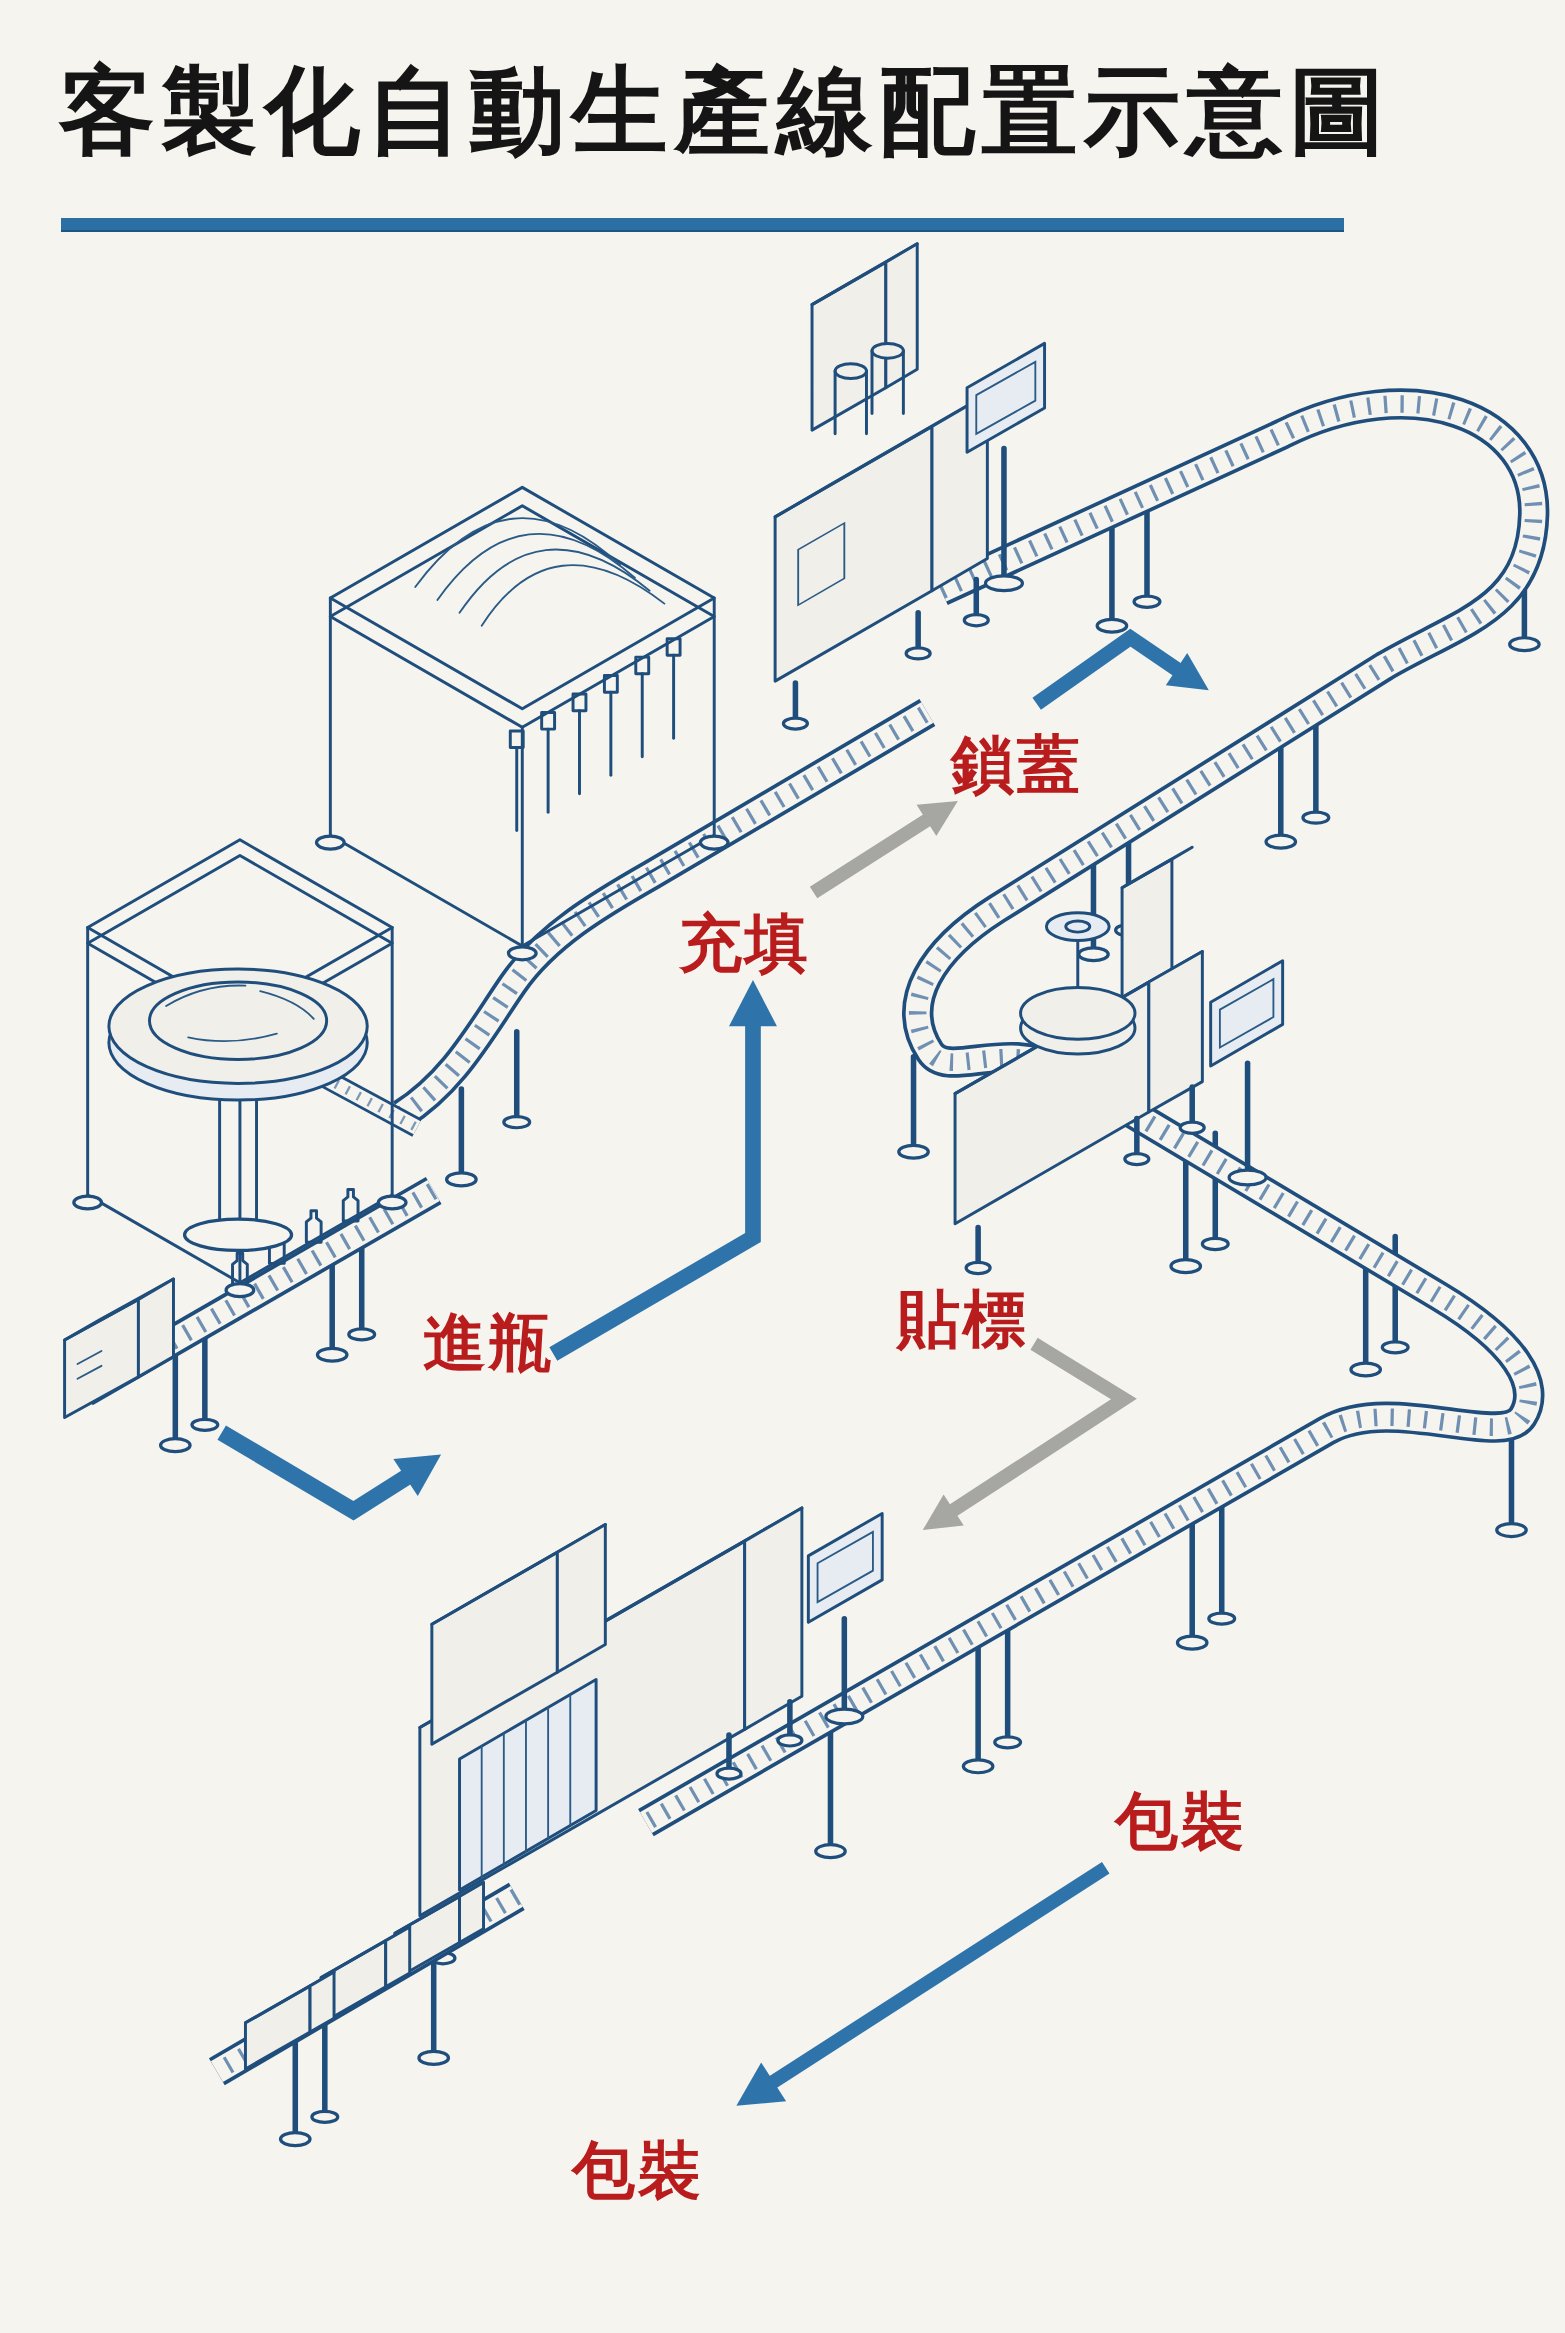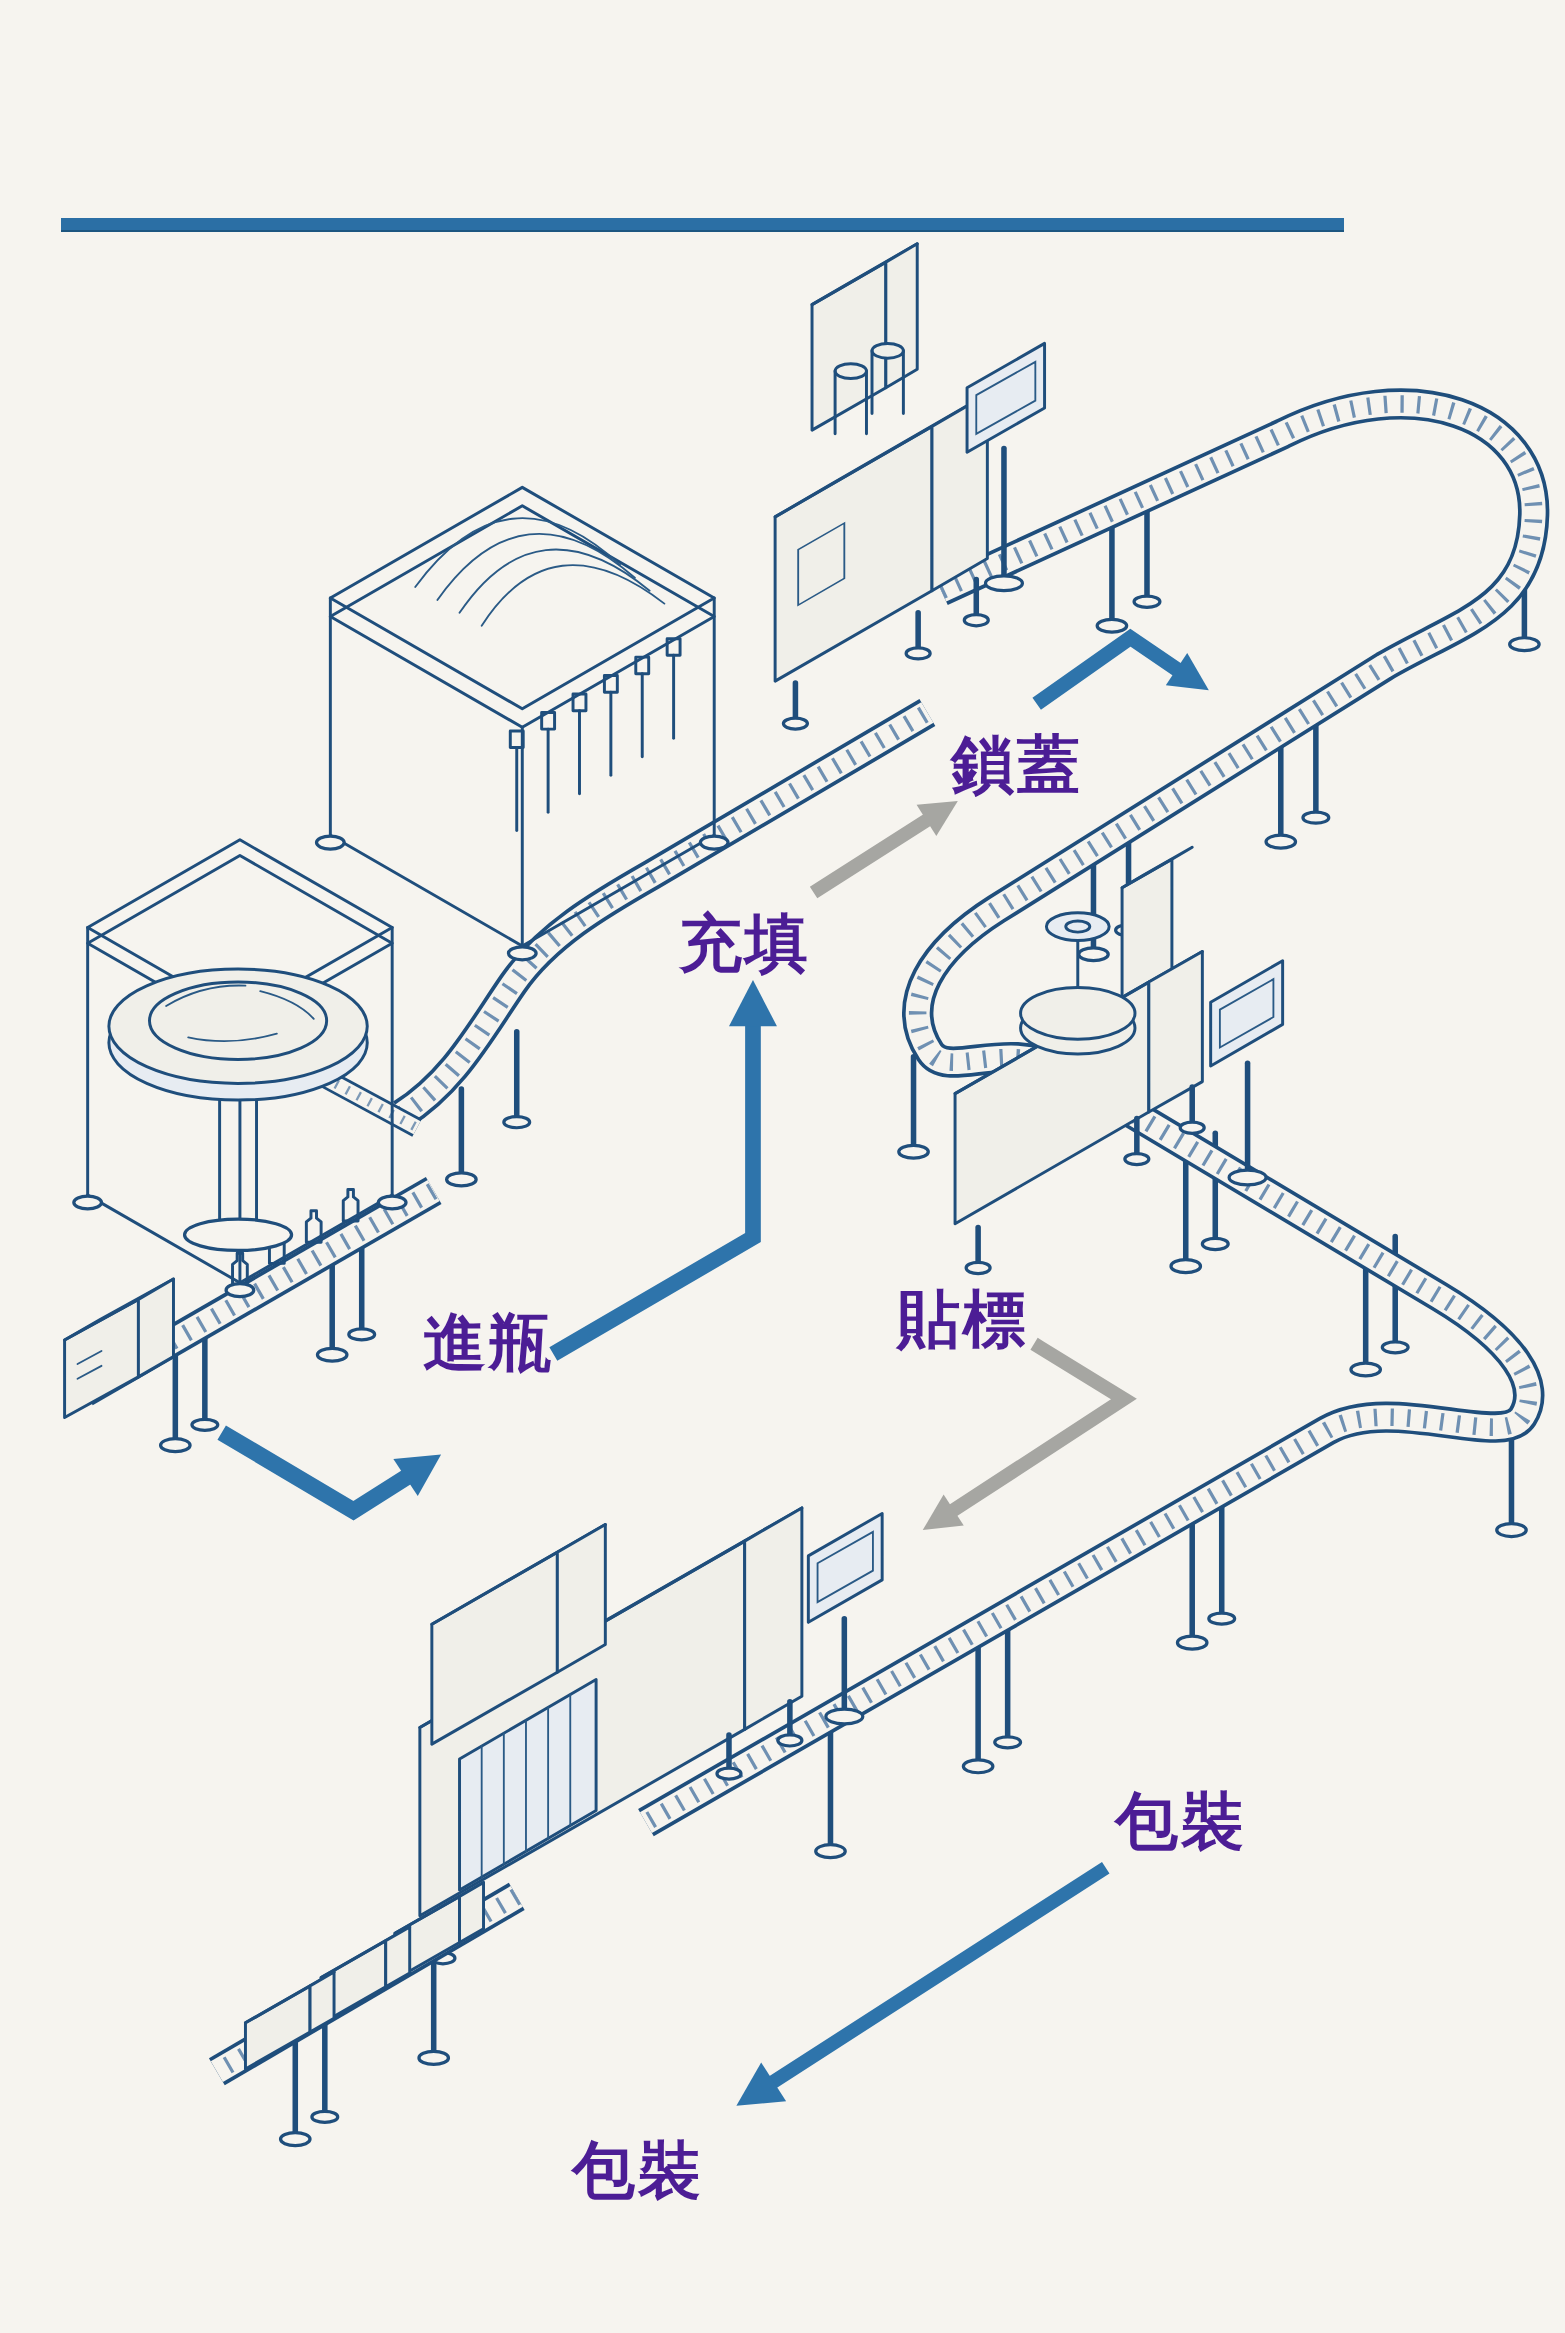--- a/index.html
+++ b/index.html
@@ -12,21 +12,21 @@
     position:absolute;left:59px;top:48px;
     font-size:96px;font-weight:900;letter-spacing:6.5px;
     color:#151515;white-space:nowrap;
   }
   .title-underline{
     position:absolute;left:61px;top:218px;width:1283px;height:12px;
     background:#2b6fa5;border-bottom:2.8px solid #1d5680;
   }
   .flow-label{
     position:absolute;font-size:63px;font-weight:800;letter-spacing:2.8px;
-    color:#4c1d95;white-space:nowrap;
+    color:#b91c1c;white-space:nowrap;
   }
   #lbl-capping   {left:951px;top:722px;}
   #lbl-filling   {left:679px; top:901px;}
   #lbl-infeed    {left:423px; top:1300px;}
   #lbl-labeling  {left:897px; top:1277px;}
   #lbl-packaging1{left:1115px;top:1779px;}
   #lbl-packaging2{left:572px; top:2128px;}
   svg{position:absolute;left:0;top:0;}
   
   .co{fill:none;stroke:#1f4e7c;stroke-width:34;}
@@ -44,20 +44,21 @@
   .arrB{fill:#2e74ab;}
   .arrBs{fill:none;stroke:#2e74ab;stroke-linecap:square;stroke-linejoin:miter;}
   .arrG{fill:#a6a6a2;}
   .arrGs{fill:none;stroke:#a6a6a2;stroke-linecap:square;}
 </style>
 </head>
 <body>
 
 <div class="canvas">
 
+  <div class="page-title">客製化自動生產線配置示意圖</div>
   <div class="title-underline"></div>
 
   <svg width="1565" height="2333" viewBox="0 0 1696 2528">
 
     <g>
 
       <line class="leg" x1="1205" y1="560" x2="1205" y2="672"></line>
         <ellipse class="foot" cx="1205" cy="678" rx="16" ry="7"></ellipse>
       <line class="leg" x1="1243" y1="539" x2="1243" y2="646"></line>
         <ellipse class="foot" cx="1243" cy="652" rx="14" ry="6"></ellipse>

